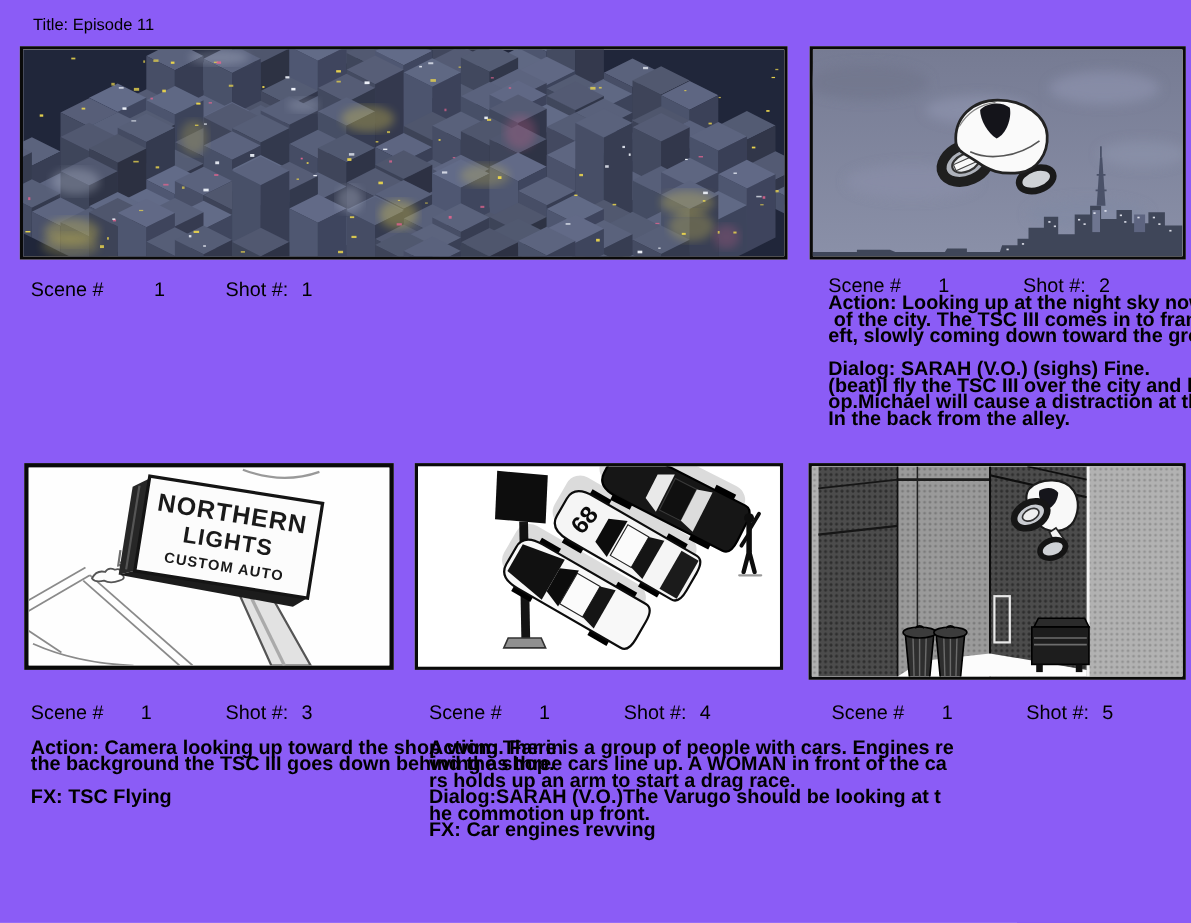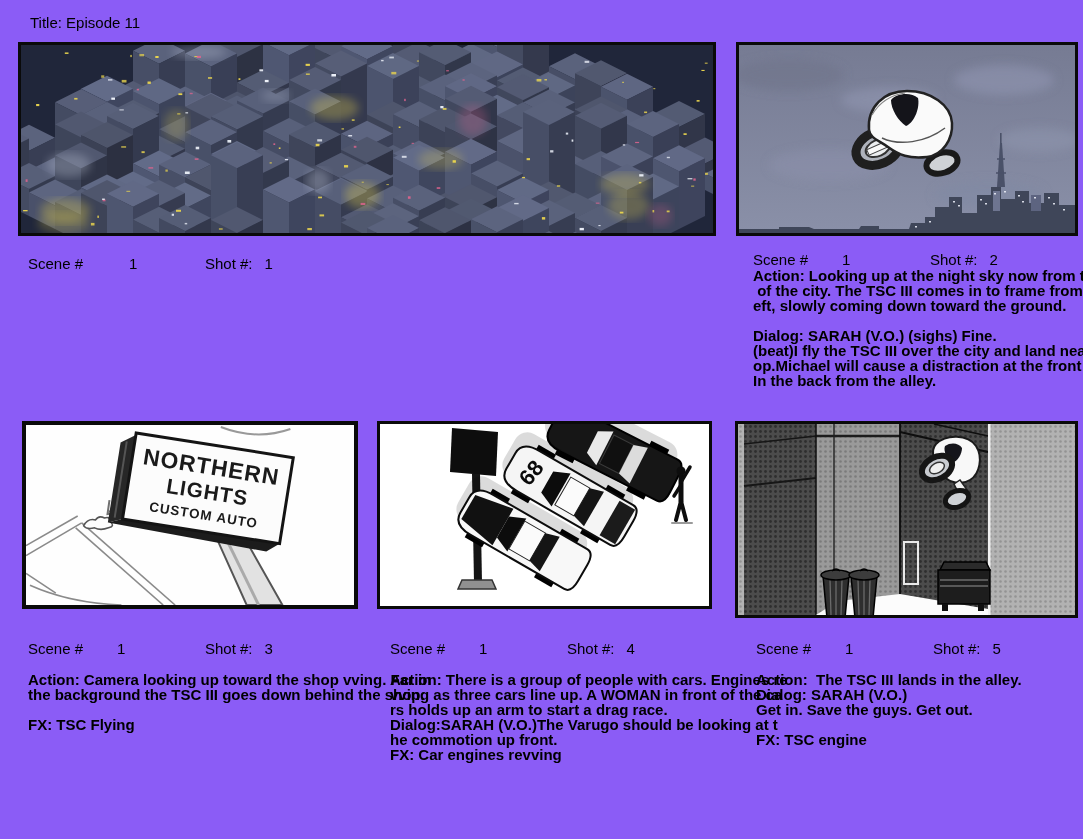--- a/index.html
+++ b/index.html
@@ -6,21 +6,21 @@
   .page{position:relative;width:1083px;height:839px;background:#8b5cf6;overflow:hidden;
         font-family:"Liberation Sans","DejaVu Sans",sans-serif;color:#111;}
   .title{position:absolute;left:30px;top:14px;font-size:15px;color:#000;}
   .frame{position:absolute;border:3px solid #0a0a0a;box-sizing:border-box;background:#fff;}
   .frame svg{display:block;width:100%;height:100%;}
   .f1{left:18px;top:42px;width:698px;height:194px;}
   .f2{left:736px;top:42px;width:342px;height:194px;}
   .f3{left:22px;top:421px;width:336px;height:188px;border-width:4px;}
   .f4{left:377px;top:421px;width:335px;height:188px;}
   .f5{left:735px;top:421px;width:343px;height:197px;}
-  .caption{position:absolute;font-size:15px;line-height:15px;color:#000;}
+  .caption{position:absolute;font-size:18px;line-height:15px;color:#000;}
   .t1{left:28px;top:256px;width:655px;}
   .t2{left:753px;top:252px;width:330px;}
   .t3{left:28px;top:641px;width:335px;}
   .t4{left:390px;top:641px;width:330px;}
   .t5{left:756px;top:641px;width:322px;}
   .shotline{position:relative;height:15px;}
   .scene-num{margin-left:34px;}
   .t1 .scene-num{margin-left:46px;}
   .shot-group{position:absolute;left:177px;top:0;}
   .shot-num{margin-left:12px;}
@@ -1036,21 +1036,15 @@
 Dialog:SARAH (V.O.)The Varugo should be looking at t
 he commotion up front.
 FX: Car engines revving</div>
   </div>
 
   <div class="caption t5">
     <div class="shotline">
       <span>Scene #</span><span class="scene-num">1</span>
       <span class="shot-group"><span>Shot #:</span><span class="shot-num">5</span></span>
     </div>
-    <div class="body">
-Action:  The TSC III lands in the alley.
-Dialog: SARAH (V.O.)
-Get in. Save the guys. Get out.
-
-FX: TSC engine</div>
   </div>
 
 </div>
 
 </body></html>

